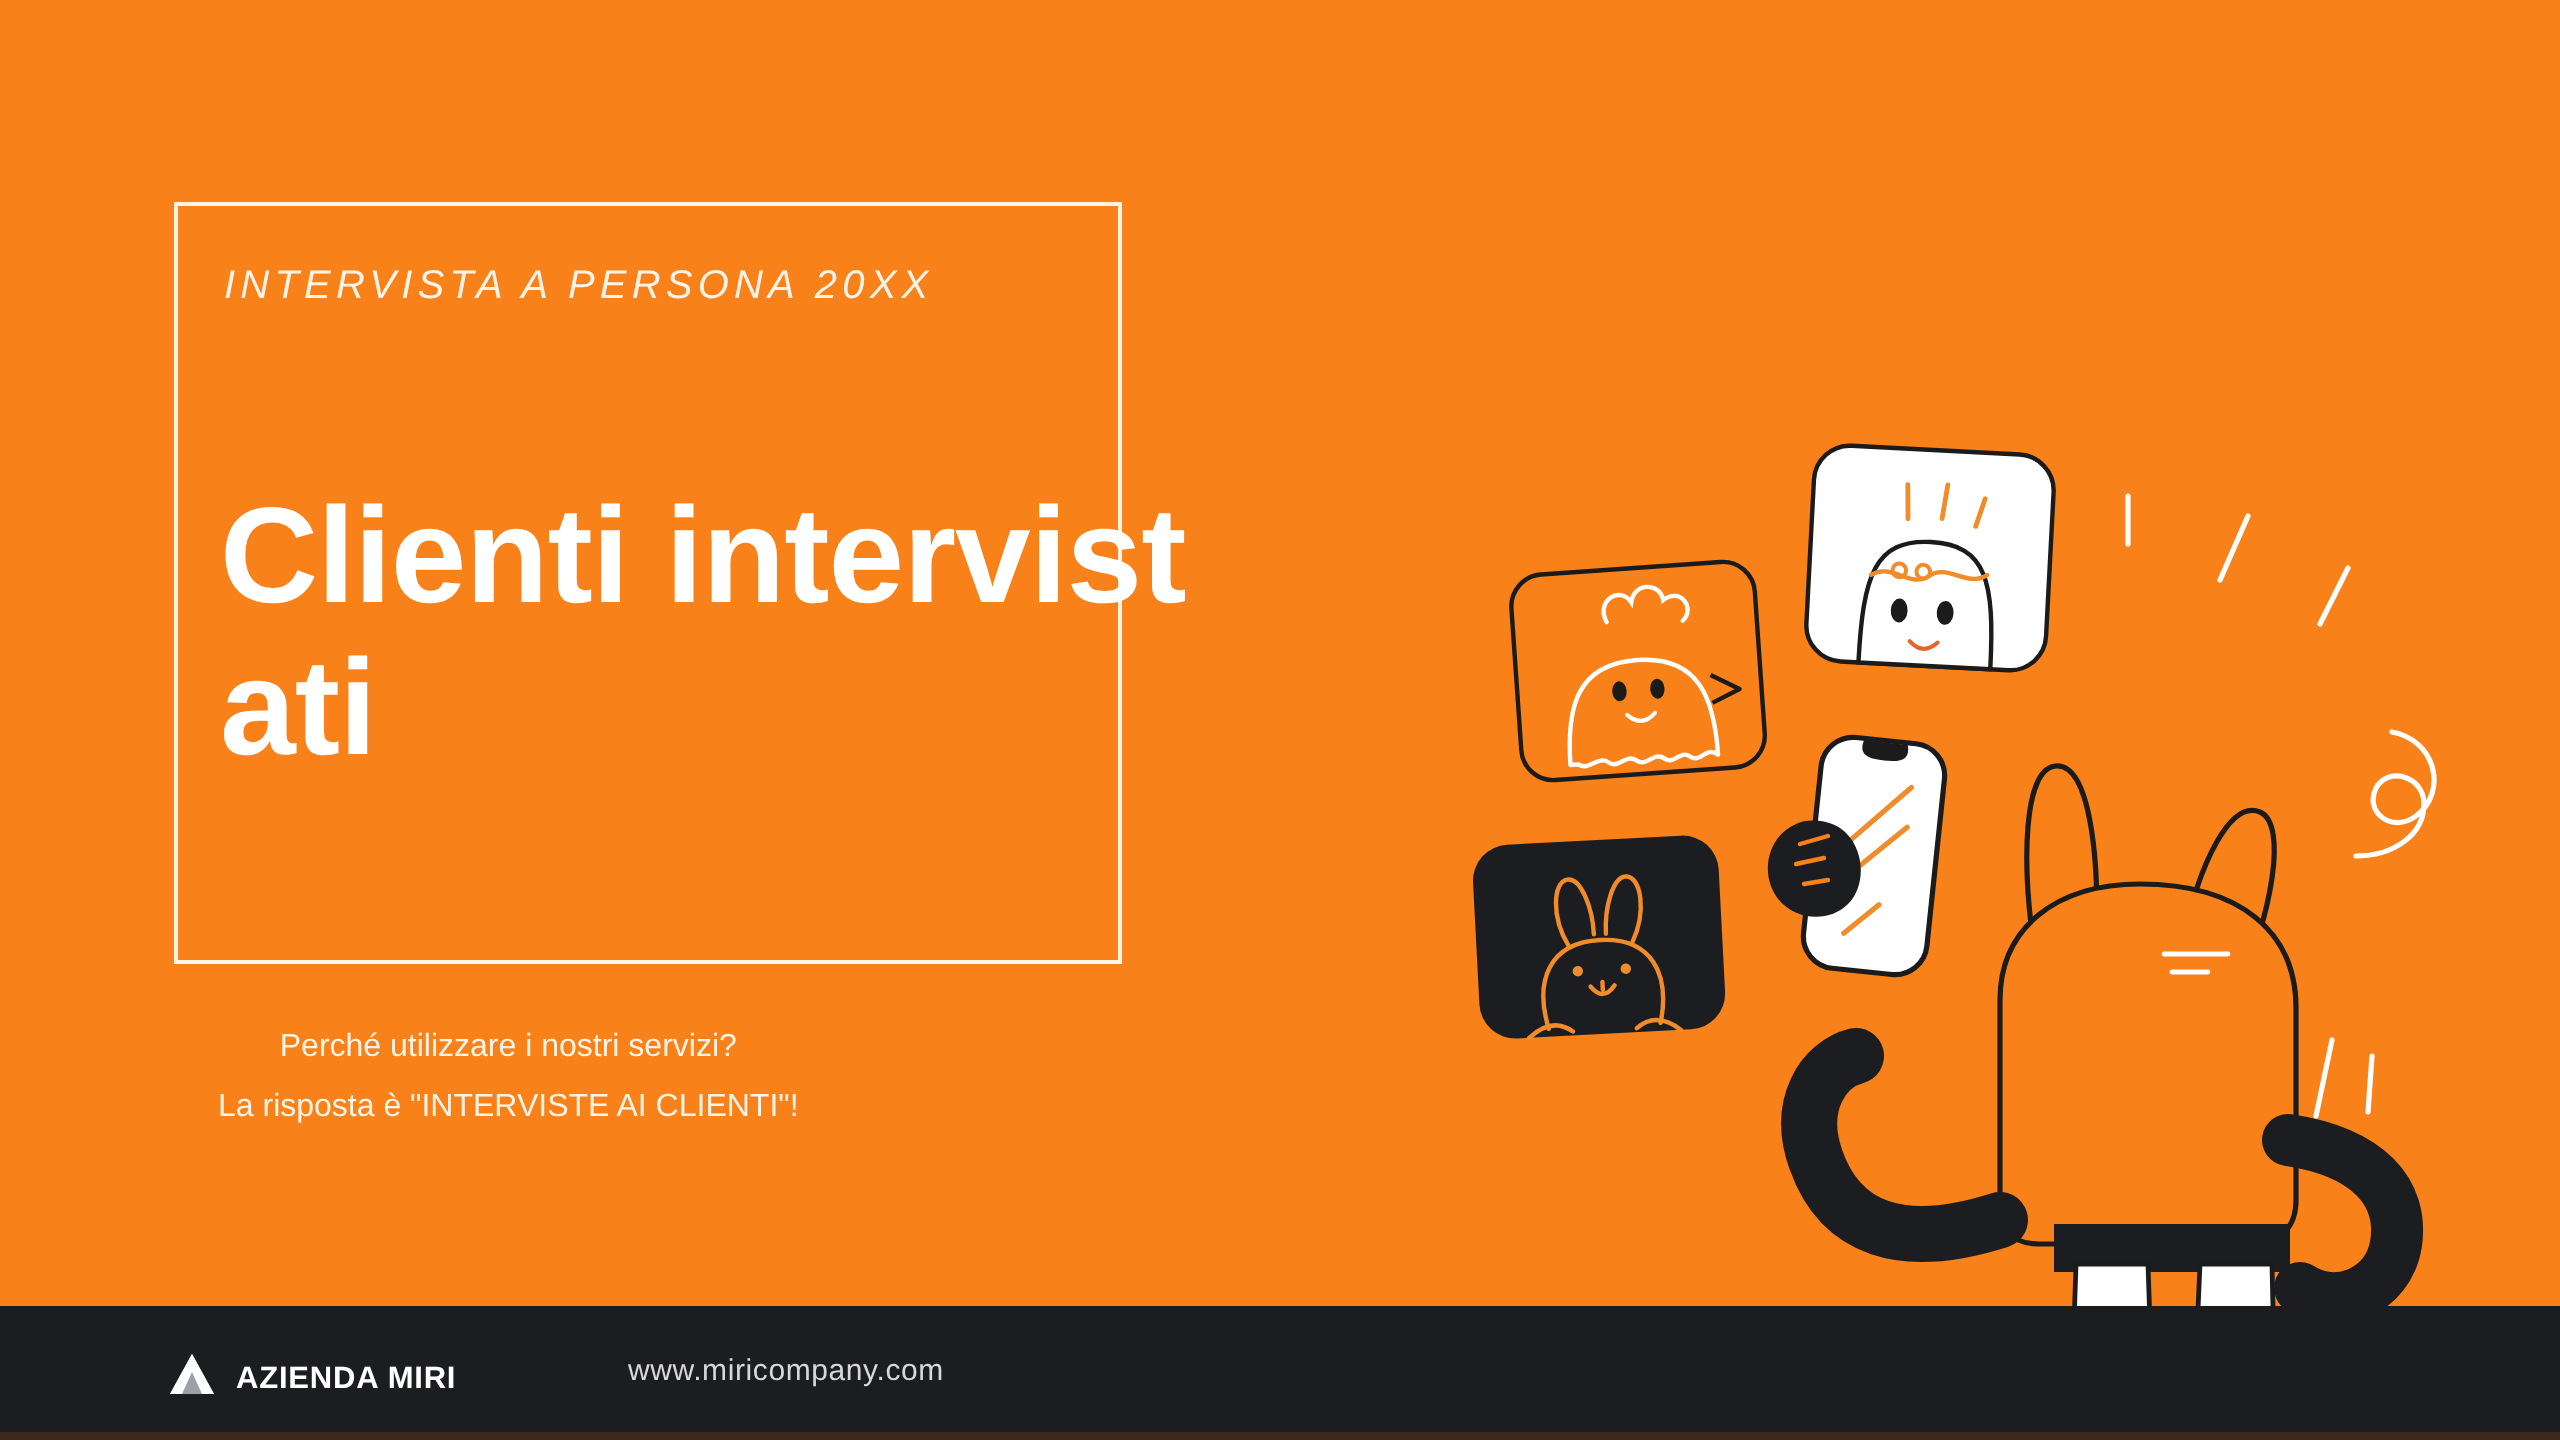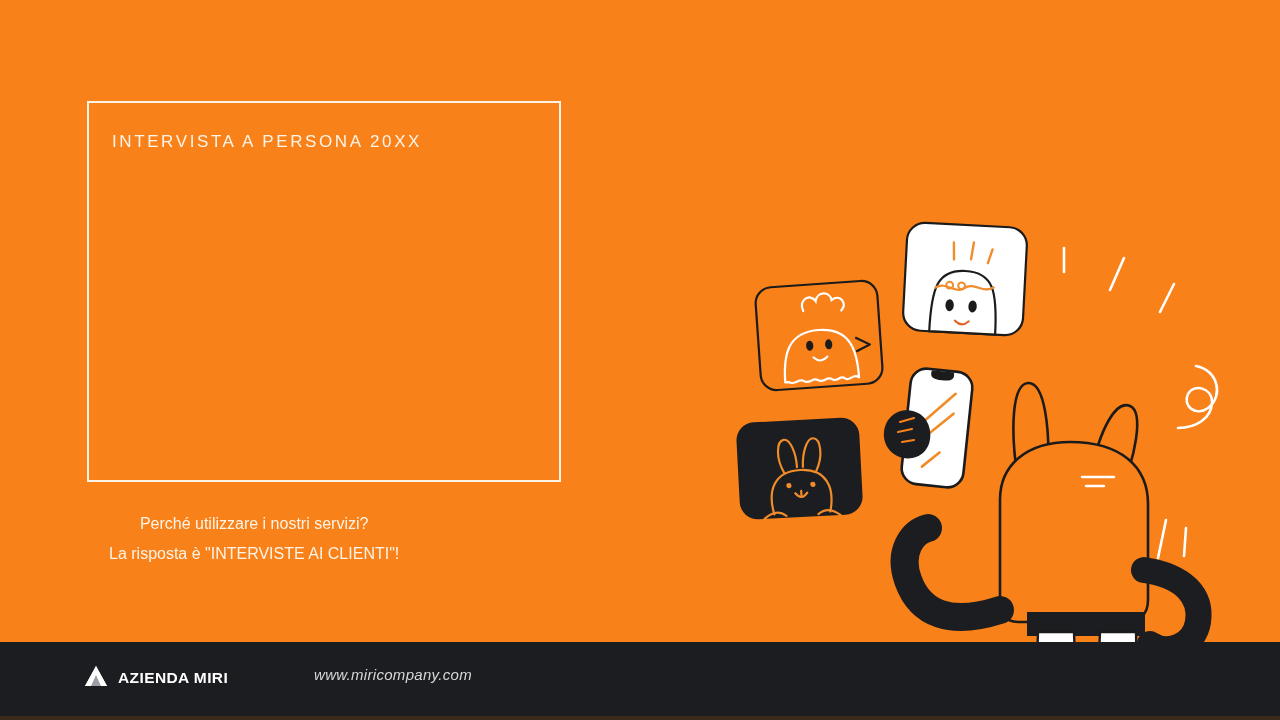--- a/index.html
+++ b/index.html
@@ -26,25 +26,26 @@
     width: 474px;
     height: 381px;
     border: 2px solid #FDF4E7;
     box-sizing: border-box;
     pointer-events: none;
   }
   .eyebrow {
     position: absolute;
     left: 112px;
     top: 132px;
-    font-size: 17px;
+    font-size: 20px;
     letter-spacing: 2.6px;
     color: #FDF4E7;
     font-weight: 400;
     white-space: nowrap;
+    font-style: italic;
   }
   .title {
     position: absolute;
     left: 110px;
     top: 240px;
     width: 520px;
     font-size: 68px;
     line-height: 76px;
     font-weight: bold;
     color: #FFFFFF;
@@ -61,21 +62,21 @@
     text-align: center;
   }
   .subtitle div { white-space: nowrap; }
 
   
   .footer {
     position: absolute;
     left: 0;
     bottom: 0;
     width: 1280px;
-    height: 78px;
+    height: 67px;
     background: #1C1D21;
     border-bottom: 4px solid #3B2A1B;
     box-sizing: border-box;
   }
   .brand {
     position: absolute;
     left: 84px;
     top: 22px;
     display: flex;
     align-items: center;
@@ -87,21 +88,20 @@
     font-weight: bold;
     letter-spacing: 0.4px;
   }
   .site-url {
     position: absolute;
     left: 314px;
     top: 24px;
     color: #D8D8D8;
     font-size: 15px;
     letter-spacing: 0.3px;
-    font-style: italic;
   }
 
   
   .art {
     position: absolute;
     left: 700px;
     top: 180px;
     width: 560px;
     height: 500px;
   }
@@ -109,20 +109,21 @@
 </style>
 </head>
 <body>
 
 <div class="slide">
 
   <div class="frame-box"></div>
 
   <div class="eyebrow">INTERVISTA A PERSONA 20XX</div>
 
+  <div class="title">Clienti intervistati</div>
 
   <div class="subtitle">
     <div>Perché utilizzare i nostri servizi?</div>
     <div>La risposta è "INTERVISTE AI CLIENTI"!</div>
   </div>
 
   <div class="art">
     <svg width="560" height="500" viewBox="0 0 560 500" xmlns="http://www.w3.org/2000/svg">
 
       <g>

